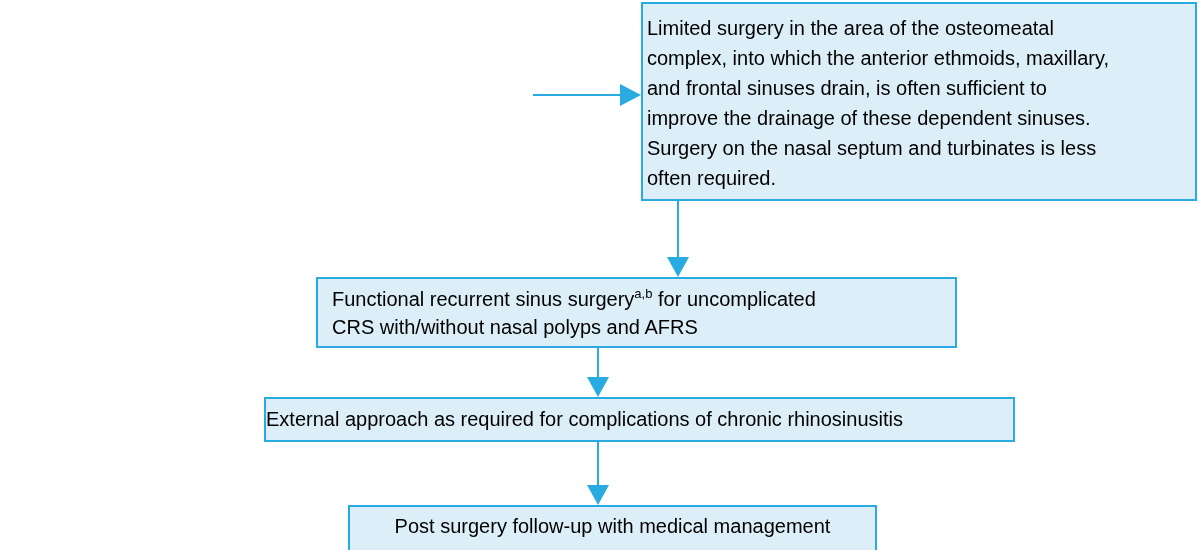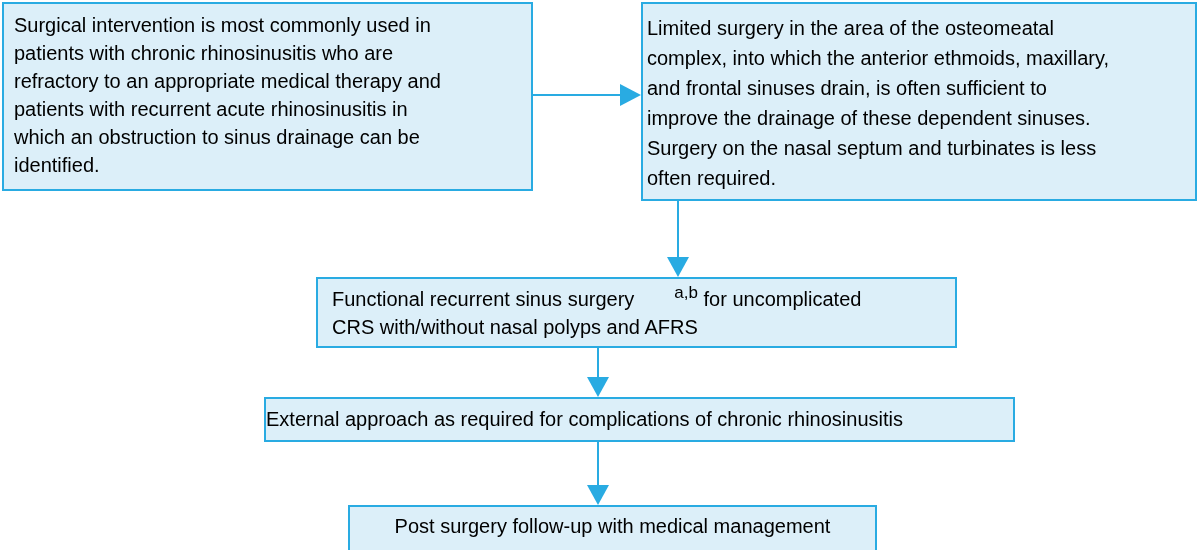--- a/index.html
+++ b/index.html
@@ -40,23 +40,22 @@
   }
   .node-4 {
     left: 264px; top: 397px; width: 751px; height: 45px;
     line-height: 40px; white-space: nowrap;
   }
   .node-5 {
     left: 348px; top: 505px; width: 529px; height: 50px;
     line-height: 38px; text-align: center; white-space: nowrap;
   }
   sup.fnote {
-    font-size: 17px;
+    font-size: 13px;
     line-height: 0;
-    margin-left: 40px;
   }
   .arrow-line { position: absolute; background: var(--accent); }
   .arrow-head { position: absolute; width: 0; height: 0; }
   .head-right {
     border-top: 11px solid transparent;
     border-bottom: 11px solid transparent;
     border-left: 21px solid var(--accent);
   }
   .head-down {
     border-left: 11px solid transparent;
@@ -70,26 +69,20 @@
   .v2-line { left: 597px; top: 348px; width: 2px; height: 31px; }
   .v2-head { left: 587px; top: 377px; }
   .v3-line { left: 597px; top: 442px; width: 2px; height: 45px; }
   .v3-head { left: 587px; top: 485px; }
 </style>
 </head>
 <body>
 
 <div class="canvas">
 
-  <div class="node node-1">Surgical intervention is most commonly used in
-patients with chronic rhinosinusitis who are
-refractory to an appropriate medical therapy and
-patients with recurrent acute rhinosinusitis in
-which an obstruction to sinus drainage can be
-identified.</div>
 
   <div class="node node-2">Limited surgery in the area of the osteomeatal
 complex, into which the anterior ethmoids, maxillary,
 and frontal sinuses drain, is often sufficient to
 improve the drainage of these dependent sinuses.
 Surgery on the nasal septum and turbinates is less
 often required.</div>
 
   <div class="node node-3"><span>Functional recurrent sinus surgery</span><sup class="fnote">a,b</sup><span> for uncomplicated
 CRS with/without nasal polyps and AFRS</span></div>

